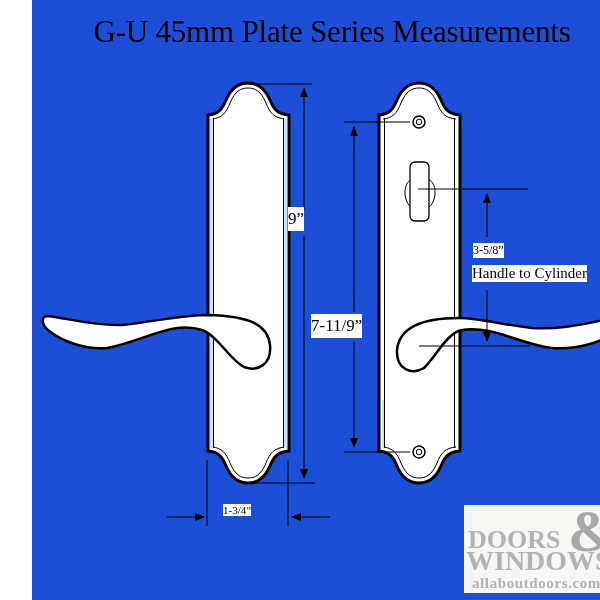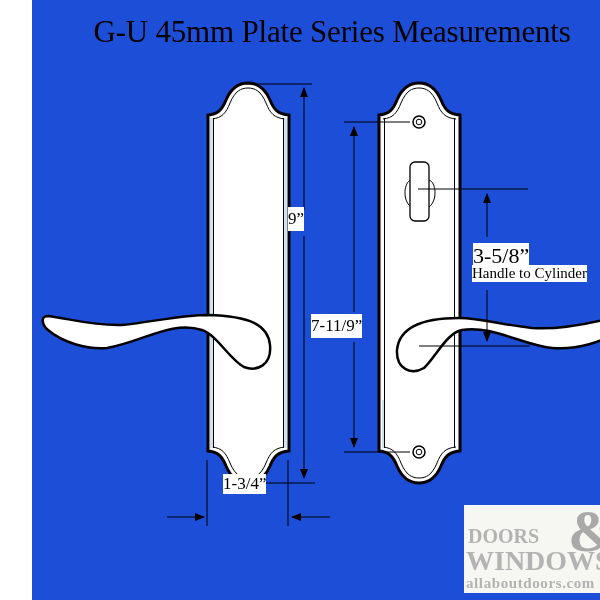--- a/index.html
+++ b/index.html
@@ -5,31 +5,31 @@
   html, body { margin:0; padding:0; background:#ffffff; }
   #canvas { position:relative; width:600px; height:600px; overflow:hidden; background:#1d4ed8;margin-left:32px; }
   .title {
     position:absolute; left:0; top:14px; width:600px; text-align:center;
     font-family:"Liberation Serif","DejaVu Serif",serif; font-size:31px; color:#000;
     letter-spacing:-0.2px;
   }
   .lbl { position:absolute; font-family:"Liberation Serif","DejaVu Serif",serif; color:#000; background:#fff; white-space:nowrap; }
   .lbl-9 { left:256px; top:207px; font-size:17px; padding:2px 0; }
   .lbl-711 { left:279px; top:314px; font-size:17px; padding:2px 0; }
-  .lbl-358 { left:441px; top:243px; font-size:22px; }
+  .lbl-358 { left:441px; top:243px; font-size:12px; }
   .lbl-htc { left:440px; top:265px; font-size:15px; }
-  .lbl-134 { left:191px; top:474px; font-size:17px; }
+  .lbl-134 { left:191px; top:504px; font-size:11px; }
   svg { position:absolute; left:0; top:0; }
   .logo { position:absolute; left:432px; top:505px; width:160px; height:88px; background:#f6f6f3;
           font-family:"Liberation Serif","DejaVu Serif",serif; color:#b3b3b3; font-weight:bold; }
   .logo .l1 { position:absolute; left:6px; top:3px; font-size:18px; letter-spacing:0.5px; }
-  .logo .l2 { position:absolute; left:4px; top:20px; font-size:20px;text-align:right; }
+  .logo .l2 { position:absolute; left:4px; top:20px; font-size:26px;text-align:right; }
   .logo .amp { position:absolute; left:104px; top:-8px; font-size:60px; color:#a9a9a9; }
   .logo .l3 { position:absolute; left:2px; top:40px; font-size:28px; }
-  .logo .l4 { position:absolute; left:2px; top:70px; font-size:15px; letter-spacing:0.6px;text-align:center; }
+  .logo .l4 { position:absolute; left:8px; top:70px; font-size:15px; letter-spacing:0.6px;text-align:center; }
 </style>
 </head>
 <body>
 
 <div id="canvas">
   <div class="title">G-U 45mm Plate Series Measurements</div>
 
   <svg width="600" height="600" viewBox="0 0 600 600">
     <defs>
       <marker id="arr" markerWidth="10" markerHeight="8" refX="9" refY="4" orient="auto" markerUnits="userSpaceOnUse">

